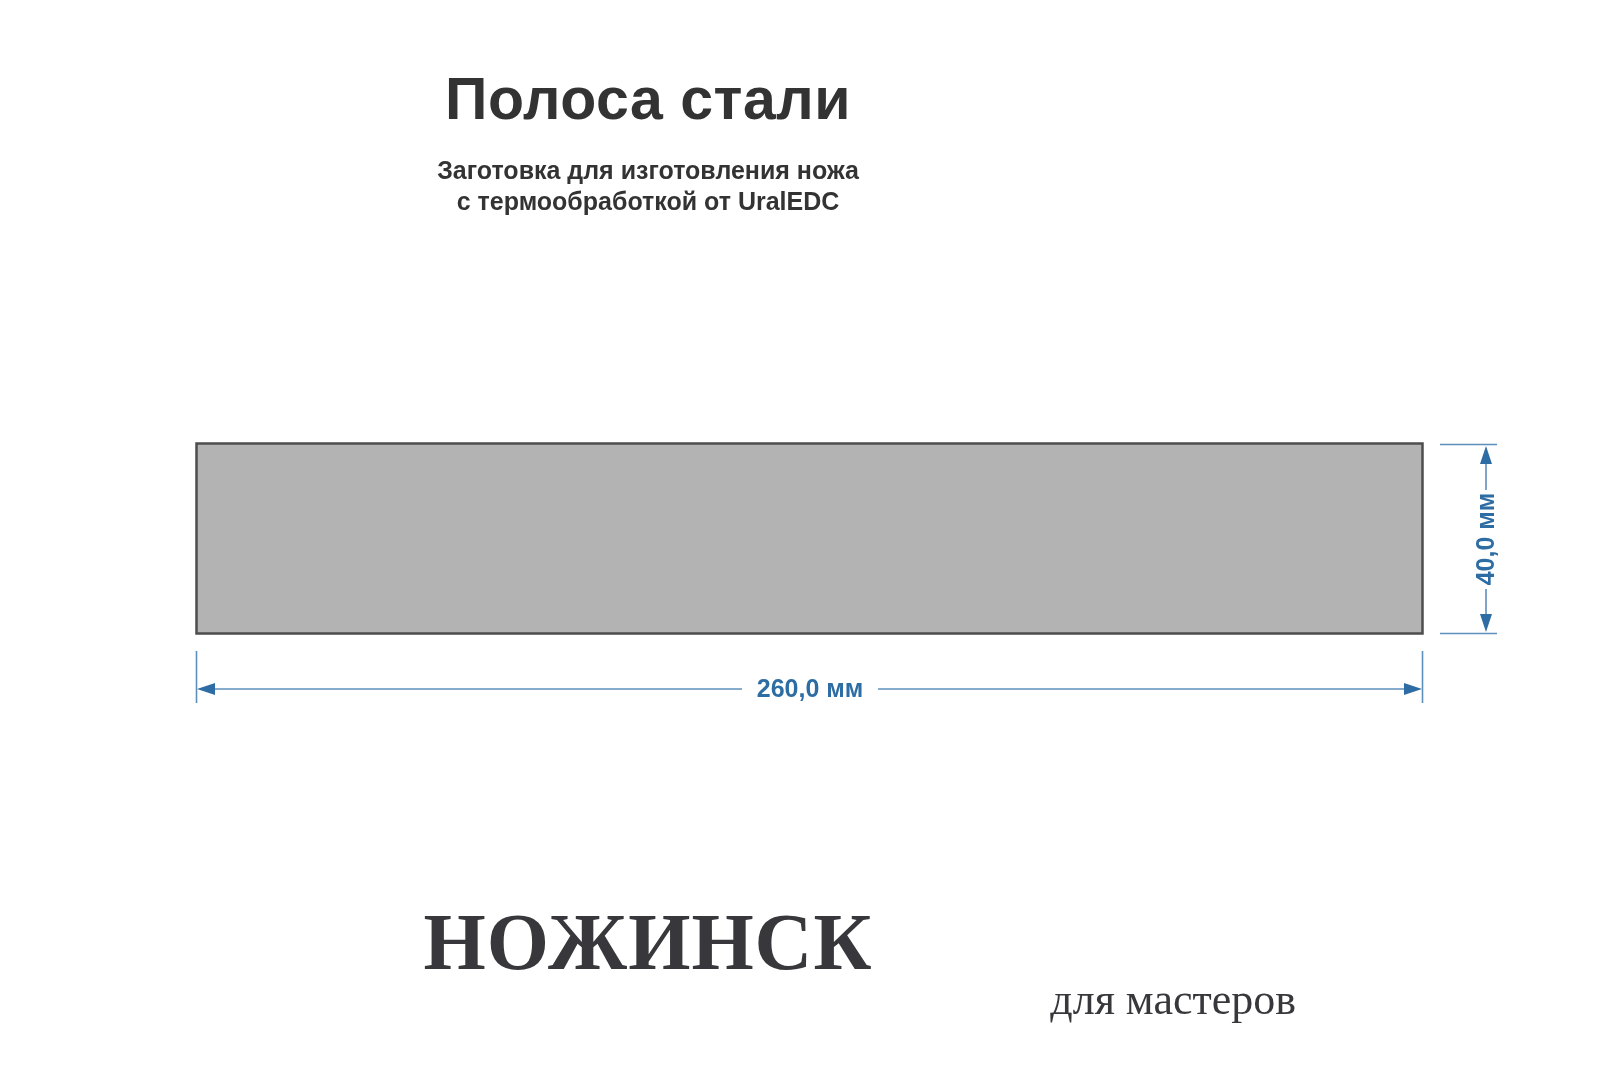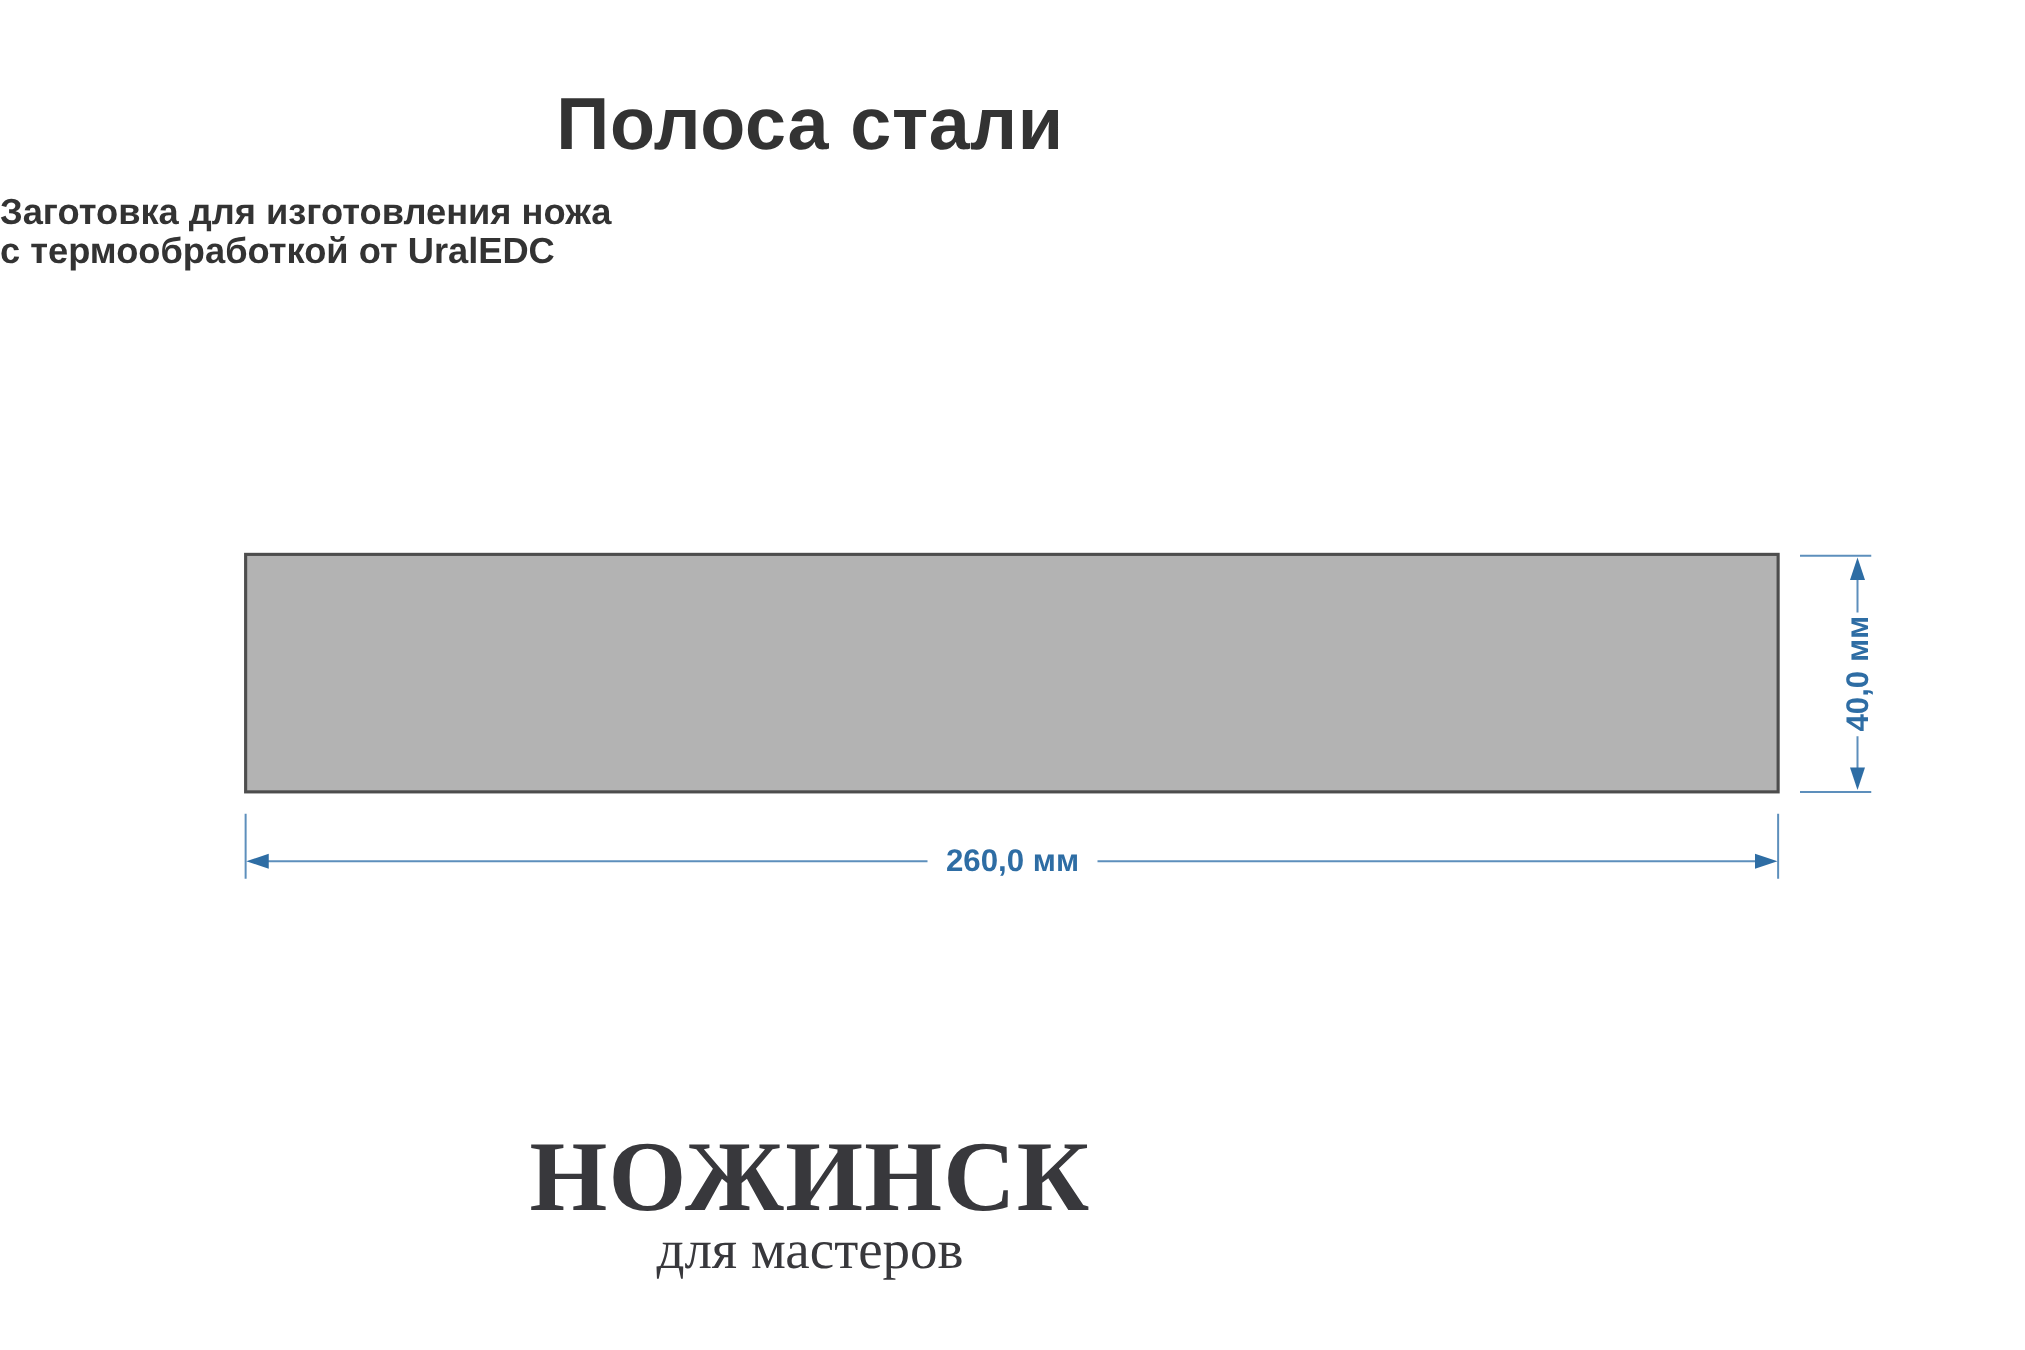--- a/index.html
+++ b/index.html
@@ -27,21 +27,22 @@
     line-height: 59px;
     font-weight: 700;
     color: var(--text_dark);
     letter-spacing: 0.5px;
   }
   .page-subtitle {
     position: absolute;
     top: 155px;
     left: 0;
     width: 100%;
-    font-size: 29px;
+    text-align: center;
+    font-size: 25px;
     line-height: 31px;
     font-weight: 700;
     color: var(--text_dark);
   }
   .drawing-svg {
     position: absolute;
     left: 0; top: 0;
     width: 1620px;
     height: 1080px;
   }
@@ -76,21 +77,21 @@
     line-height: 80px;
     font-weight: 700;
     color: var(--logo_color);
     letter-spacing: 1px;
   }
   .brand-tagline {
     position: absolute;
     top: 977px;
     left: 0;
     width: 100%;
-    text-align: center;
+    text-align: right;
     font-family: "Liberation Serif", serif;
     font-size: 44px;
     line-height: 46px;
     font-weight: 400;
     color: var(--logo_color);
   }
 </style>
 </head>
 <body>
 

